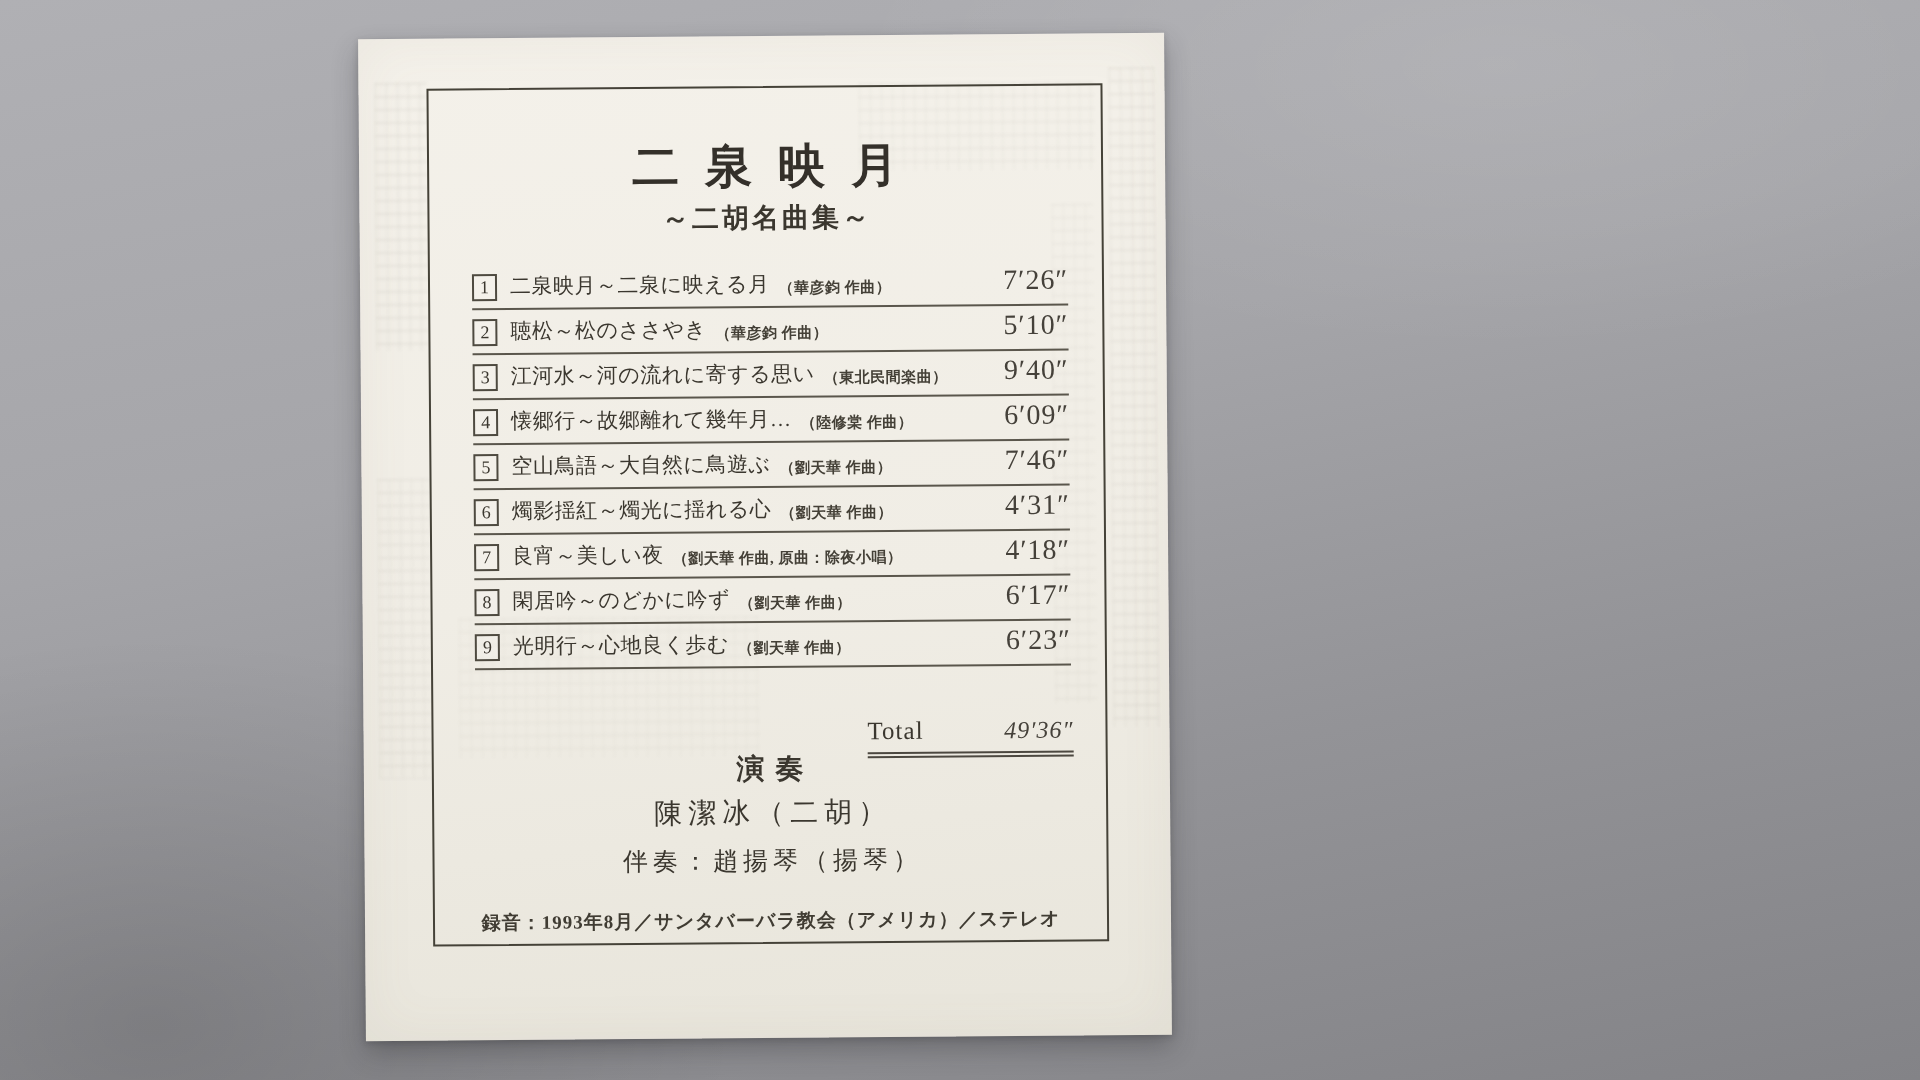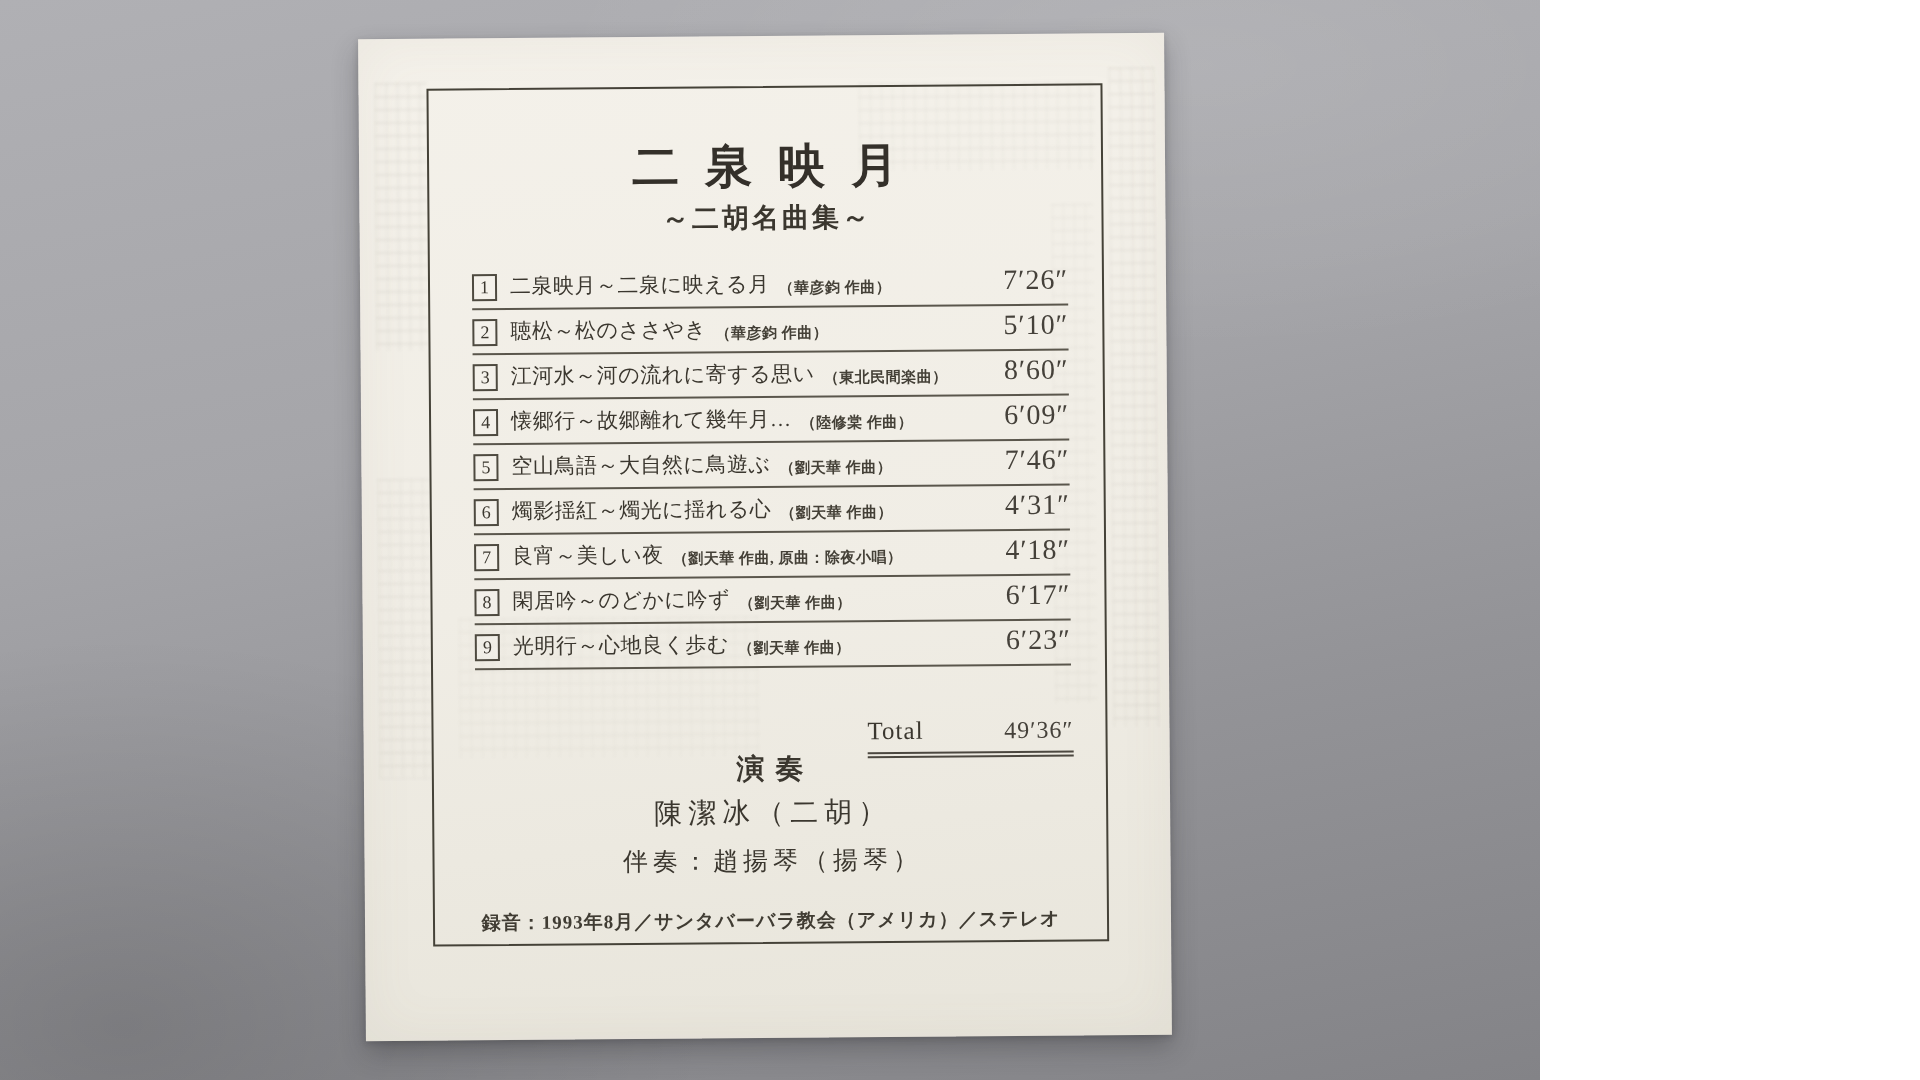--- a/index.html
+++ b/index.html
@@ -1,20 +1,20 @@
 <!DOCTYPE html>
 <html><head>
 <meta charset="utf-8">
 <style>
   * { margin:0; padding:0; box-sizing:border-box; }
   html,body { width:1920px; height:1080px; overflow:hidden; }
   body { font-family:"Liberation Serif","DejaVu Serif",serif; }
 
   .photo {
-    position:relative; width:1540px; height:1080px; overflow:hidden;
+    position:relative; width:1920px; height:1080px; overflow:hidden;
     background:
       radial-gradient(1100px 480px at 78% 6%, rgba(255,255,255,.10), transparent 60%),
       radial-gradient(900px 600px at 8% 95%, rgba(0,0,0,.14), transparent 65%),
       linear-gradient(168deg,#b0b0b4 0%,#a5a5a9 38%,#939397 68%,#838387 100%);
   }
 
   .paper {
     position:absolute; left:362px; top:36px; width:806px; height:1002px;
     background: linear-gradient(175deg,#f4f1ea 0%,#f0ede5 55%,#e8e5db 100%);
     transform: rotate(-0.45deg);
@@ -65,21 +65,21 @@
   .track-title { font-size:21px; color:#3b372f; letter-spacing:.5px; white-space:nowrap; }
   .track-credit { font-size:15px; font-weight:700; color:#444037; margin-left:9px; letter-spacing:.5px; white-space:nowrap; }
   .track-time { margin-left:auto; font-size:28px; color:#45413a; letter-spacing:1px; white-space:nowrap; }
 
   .total-row {
     position:absolute; top:586px; right:32px; width:206px;
     display:flex; justify-content:space-between; align-items:flex-end;
     padding-bottom:7px; border-bottom:6px double #4c4840;
   }
   .total-label { font-size:25px; color:#3b372f; letter-spacing:1px;margin-top:44px; }
-  .total-time  { font-size:24px; color:#45413a; letter-spacing:1px; }
+  .total-time  { font-size:24px; color:#45413a; letter-spacing:1px;font-style:italic; }
 
   .center-line { position:absolute; left:0; width:100%; text-align:center; color:#3b372f; white-space:nowrap; }
   .ensemble    { top:662px; font-size:28px; letter-spacing:11px; text-indent:11px; font-weight:700; }
   .performer   { top:706px; font-size:28px; letter-spacing:6px;  text-indent:6px; }
   .accompanist { top:756px; font-size:25px; letter-spacing:5px;  text-indent:5px; }
   .recording   { top:820px; font-size:19px; letter-spacing:1px;  font-weight:700; color:#403c33; }
 </style>
 </head>
 <body>
 
@@ -116,21 +116,21 @@
     <span class="track-credit">（華彦鈞 作曲）</span>
     <span class="track-time">5′10″</span>
   </div>
 
   <div class="track-row">
     <span class="num-box">
               <span>3</span>
             </span>
     <span class="track-title">江河水～河の流れに寄する思い</span>
     <span class="track-credit">（東北民間楽曲）</span>
-    <span class="track-time">8′60″</span>
+    <span class="track-time">9′40″</span>
   </div>
 
   <div class="track-row">
     <span class="num-box">
               <span>4</span>
             </span>
     <span class="track-title">懐郷行～故郷離れて幾年月…</span>
     <span class="track-credit">（陸修棠 作曲）</span>
     <span class="track-time">6′09″</span>
   </div>

